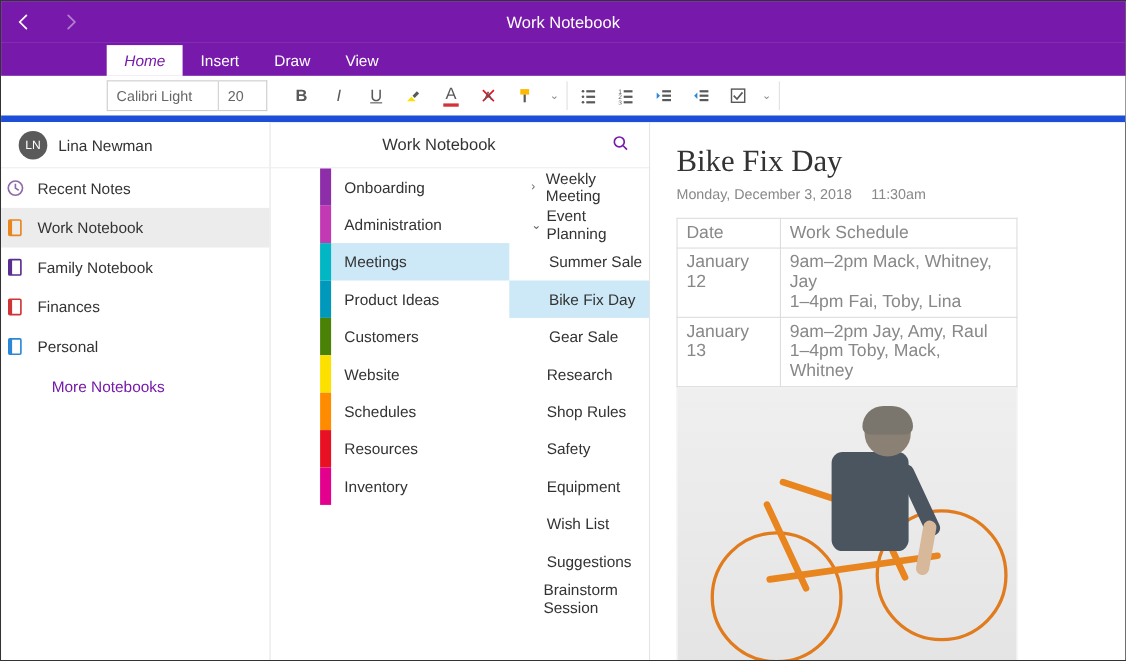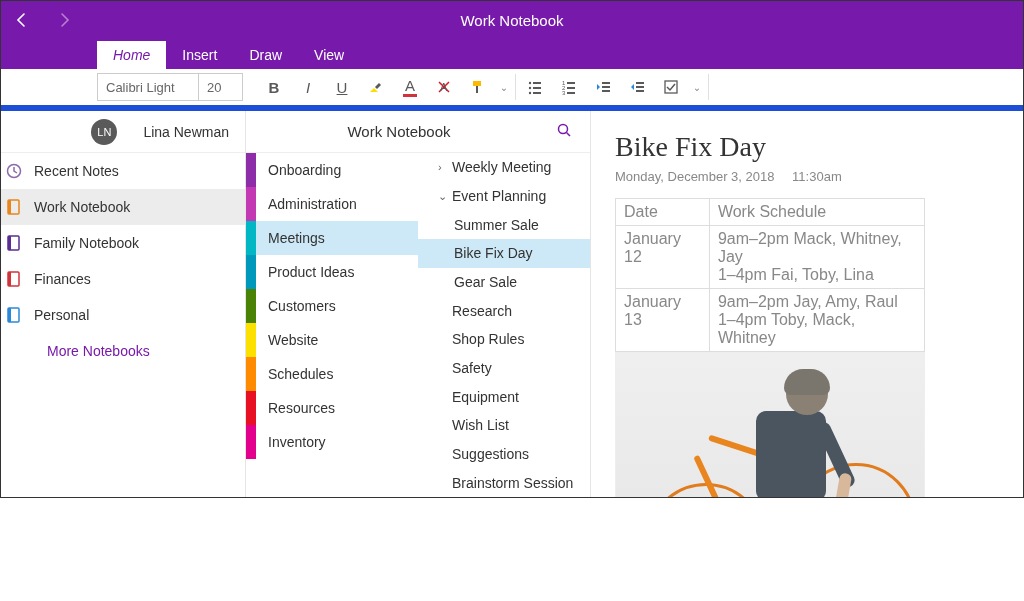--- a/index.html
+++ b/index.html
@@ -10,21 +10,21 @@
     background: #fff;
     width: 1024px;
     height: 601px;
     overflow: hidden;
     user-select: none;
   }
   .app {
     display: flex;
     flex-direction: column;
     width: 1024px;
-    height: 498px;
+    height: 601px;
     border: 1px solid #333;
   }
 
   
   .titlebar {
     background: #7719aa;
     height: 38px;
     display: flex;
     align-items: center;
     color: #fff;
@@ -114,24 +114,23 @@
     width: 245px;
     border-right: 1px solid #e5e5e5;
     display: flex;
     flex-direction: column;
     background: #fff;
   }
   .user-row {
     height: 42px;
     display: flex;
     align-items: center;
-    gap: 26px;
+    gap: 10px;
     padding: 0 16px;
     border-bottom: 1px solid #eee;
-    justify-content: flex-end;
   }
   .avatar {
     width: 26px; height: 26px; border-radius: 50%;
     background: #5a5a5a; color:#fff; font-size:11px;
     display:flex; align-items:center; justify-content:center;
   }
   .nb-item {
     height: 36px;
     display: flex;
     align-items: center;
@@ -166,20 +165,21 @@
   .sections-header .title {
     flex:1; text-align:center; font-size:15px; color:#333;
   }
   .search-ic { color:#7719aa; width:24px; text-align:center; }
   .sections-body { flex:1; display:flex; overflow:hidden;}
   .sections-col {
     width: 172px;
     display:flex;
     flex-direction:column;
     position:relative;
+    margin-left:45px;
   }
   .section-row {
     height: 34px;
     display:flex;
     align-items:center;
     padding-left: 22px;
     position:relative;
     cursor:pointer;
     color:#333;
   }

